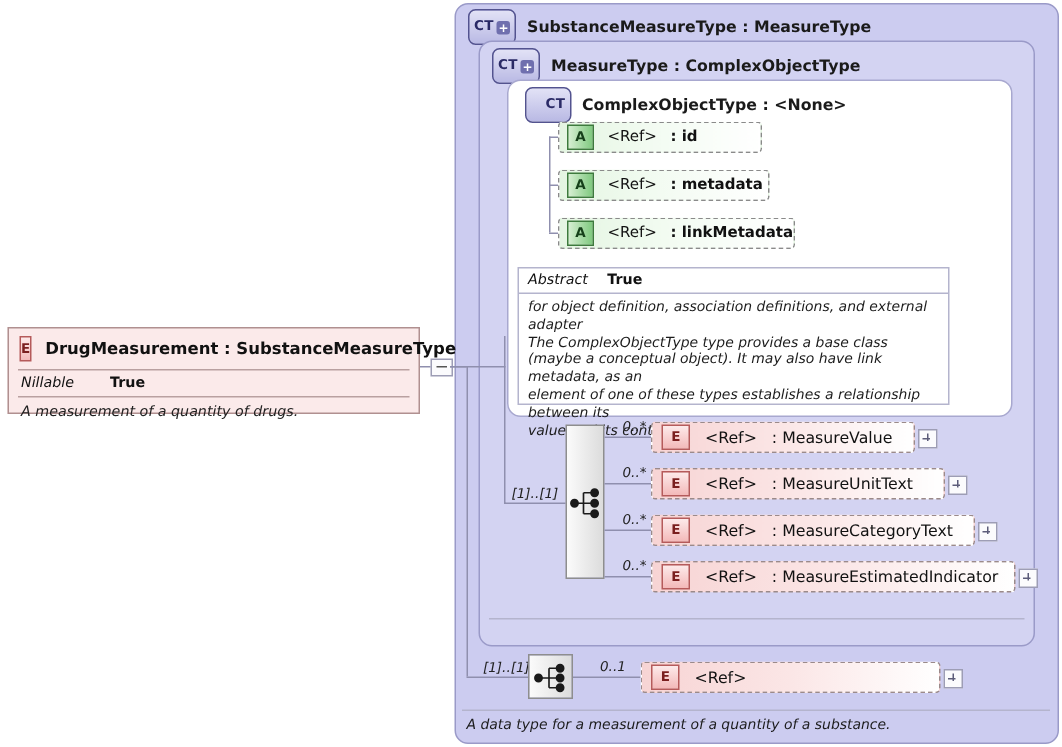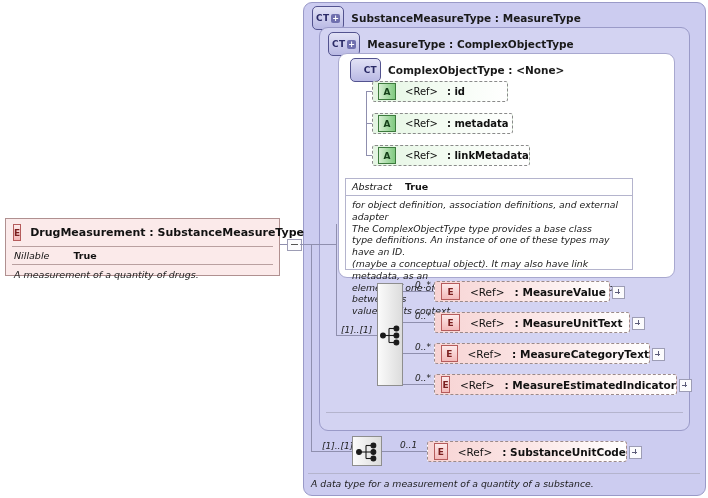--- a/index.html
+++ b/index.html
@@ -43,21 +43,21 @@
   
   .elembox{border:1px dashed #9b8a8a;border-radius:3px;
            background:linear-gradient(90deg,#f7d4d4 0%,#fbe6e6 50%,#ffffff 100%);
            display:flex;align-items:center;padding-left:6px;gap:10px;
            white-space:nowrap;}
   .e-badge{width:17px;height:15px;border:1px solid #b55b5b;
            background:linear-gradient(#fdeaea,#f3b9b9);
            color:#7a1f1f;font-size:9px;font-weight:bold;
            display:flex;align-items:center;justify-content:center;}
   .e-ref{font-size:10.5px;color:#111;}
-  .e-name{font-size:10.5px;color:#111;font-weight:bold;}
+  .e-name{font-size:10.5px;color:#111;font-weight:normal;}
 
   
   .plusbox{position:absolute;width:11px;height:11px;border:1px solid #9d9db5;
            background:#fbfbfd;}
   .plusbox:before,.plusbox:after{content:"";position:absolute;background:#5d5d7a;}
   .plusbox:before{left:2px;top:4.5px;width:5px;height:1px;}
   .plusbox:after{top:2px;left:4.5px;height:5px;width:1px;}
 
   
   .minusbox{position:absolute;width:13px;height:10px;border:1px solid #9d9db5;
@@ -160,21 +160,20 @@
 
   <div class="abs docblock" style="left:345px;top:178px;width:288px;height:92px;">
     <div class="db-row">
       <span class="k">Abstract</span>
       <span class="v">True</span>
     </div>
     <div class="db-hr"></div>
     <div class="db-text">
       <div>for object definition, association definitions, and external adapter</div>
       <div>The ComplexObjectType type provides a base class</div>
-      <div>type definitions. An instance of one of these types may have an ID.</div>
       <div>(maybe a conceptual object). It may also have link metadata, as an</div>
       <div>element of one of these types establishes a relationship between its</div>
       <div>value and its context.</div>
     </div>
   </div>
 
   <div class="abs rootcard" style="left:5px;top:218px;width:275px;height:58px;">
     <div class="rc-head">
       <span class="e-badge">E</span>
       <span class="rc-title">DrugMeasurement : SubstanceMeasureType</span>
@@ -277,20 +276,19 @@
     </svg>
   </div>
 
   <div class="abs ln h" style="left:382px;top:451px;width:45px;"></div>
 
   <span class="card" style="left:400px;top:440px;">0..1</span>
 
   <div class="abs elembox" style="left:427px;top:441px;width:200px;height:21px;">
     <span class="e-badge">E</span>
     <span class="e-ref">&lt;Ref&gt;</span>
-    <span class="e-name">: SubstanceUnitCode</span>
   </div>
   <div class="plusbox" style="left:629px;top:446px;"></div>
 
   <div class="cap-hr" style="left:308px;top:473px;width:392px;"></div>
   <span class="caption" style="left:311px;top:478px;">A data type for a measurement of a quantity of a substance.</span>
 
 </div>
 
 </body></html>

